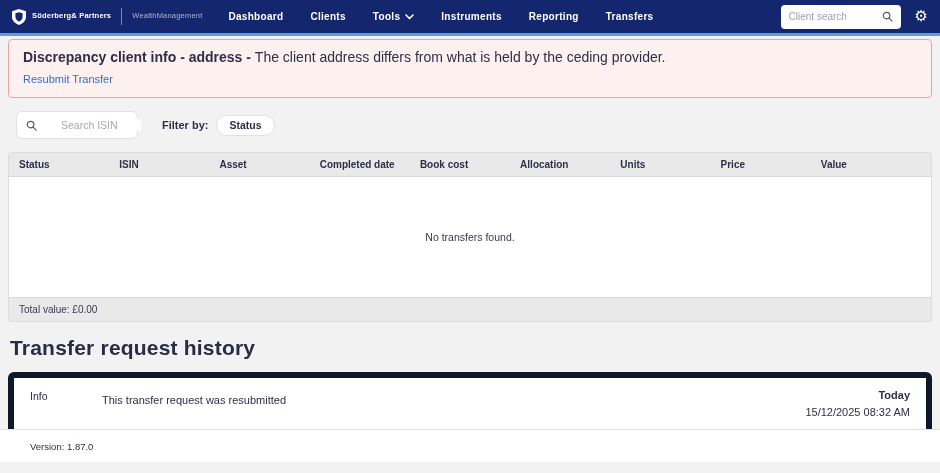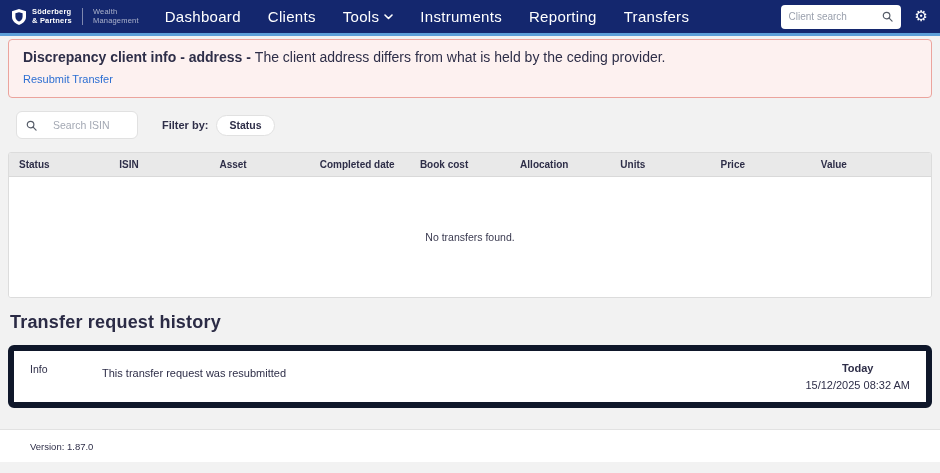--- a/index.html
+++ b/index.html
@@ -15,28 +15,28 @@
   
   .nav {
     height: 36px;
     background: #14276e;
     border-bottom: 3px solid #5c9fd8;
     display: flex;
     align-items: center;
     padding: 0 12px;
   }
   .logo { display: flex; align-items: center; gap: 6px; }
-  .logo-stack { display: flex; flex-direction: column; line-height: 1.15; }
+  .logo-stack { display: flex; flex-direction: row; line-height: 1.15; }
   .logo-stack .l { font-size: 7.5px; font-weight: 700; color: #ffffff; letter-spacing: .2px; }
   .logo-divider { width: 1px; height: 17px; background: rgba(255,255,255,.45); margin: 0 4px; }
   .logo-stack.sub .l { font-weight: 400; color: rgba(255,255,255,.62); }
 
   .menu { display: flex; align-items: center; gap: 27px; margin-left: 26px; }
   .menu-item {
-    color: #ffffff; font-size: 15px; font-weight: 400; letter-spacing: .3px;
+    color: #ffffff; font-size: 10px; font-weight: 700; letter-spacing: .3px;
     display: flex; align-items: center; gap: 5px; cursor: pointer; white-space: nowrap;
   }
 
   .nav-spacer { flex: 1; }
   .client-search {
     width: 120px; height: 24px; background: #ffffff; border-radius: 4px;
     display: flex; align-items: center; padding: 0 8px; gap: 4px;
   }
   .client-search input {
     border: none; outline: none; flex: 1; width: 70px;
@@ -60,21 +60,21 @@
   .alert-line b { font-weight: 700; }
   .alert-link {
     display: inline-block; margin-top: 8px; font-size: 11px;
     color: #2d6fd2; font-weight: 500; text-decoration: none; cursor: pointer;
   }
 
   
   .filter-row { display: flex; align-items: center; margin: 13px 8px 13px 8px; }
   .isin-search {
     width: 122px; height: 28px; background: #ffffff; border: 1px solid #e1e1e1;
-    border-radius: 6px; display: flex; align-items: center; padding: 6px 9px; gap: 16px;
+    border-radius: 6px; display: flex; align-items: center; padding: 6px 9px; gap: 24px;
     margin-left: 8px;
   }
   .isin-search input {
     border: none; outline: none; width: 80px;
     font-size: 10.5px; font-family: "Liberation Sans", sans-serif; color: #333;
   }
   .isin-search input::placeholder { color: #a3a8b3; }
   .filter-by { margin-left: 24px; font-size: 11px; font-weight: 700; color: #2e2e48; }
   .status-pill {
     margin-left: 8px; background: #ffffff; border: 1px solid #e1e1e1; border-radius: 12px;
@@ -93,31 +93,31 @@
     height: 120px; background: #ffffff;
     display: flex; align-items: center; justify-content: center;
   }
   .empty-msg { font-size: 10.5px; color: #3a3a50; }
   .t-foot {
     background: #e9e9e9; border-top: 1px solid #d9d9d9;
     padding: 6px 10px; font-size: 10px; color: #3a3a50;
   }
 
   
-  .history-title { margin: 14px 0 10px 10px; font-size: 18px; font-weight: 600; color: #2b2b45; letter-spacing: .2px; }
+  .history-title { margin: 14px 0 10px 10px; font-size: 21px; font-weight: 600; color: #2b2b45; letter-spacing: .2px; }
   .history-card {
     margin: 12px 8px; background: #ffffff; border: 6px solid #0f172a; border-radius: 6px;
     padding: 11px 16px; display: flex; align-items: flex-start;
   }
   .h-type { width: 72px; font-size: 10.5px; color: #2e2e48; padding-top: 1px; }
   .h-main { flex: 1; }
   .h-title { font-size: 11px; font-weight: 700; color: #2e2e48; }
   .h-desc { font-size: 11px; color: #2e2e48; margin-top: 5px; }
   .h-right { text-align: right; }
-  .h-date { font-size: 11px; font-weight: 700; color: #2e2e48; text-align: center; }
+  .h-date { font-size: 11px; font-weight: 700; color: #2e2e48; }
   .h-time { font-size: 11px; color: #2e2e48; margin-top: 5px; }
 
   
   .page-footer {
     position: absolute; left: 0; right: 0; top: 429px; height: 33px;
     background: #ffffff; border-top: 1px solid #e2e2e2;
     display: flex; align-items: center; justify-content: space-between;
     padding: 0 32px 0 30px; font-size: 9.5px; color: #2e2e48;
   }
   .page-footer a { color: #41a3e0; text-decoration: none; cursor: pointer; }
@@ -216,20 +216,23 @@
     <span>Completed date</span>
     <span>Book cost</span>
     <span>Allocation</span>
     <span>Units</span>
     <span>Price</span>
     <span>Value</span>
   </div>
   <div class="t-body">
     <span class="empty-msg">No transfers found.</span>
   </div>
+  <div class="t-foot">
+    <span>Total value: £0.00</span>
+  </div>
 </div>
 
 <div class="history-title">Transfer request history</div>
 
 <div class="history-card">
   <span class="h-type">Info</span>
   <div class="h-main">
     <div class="h-desc">This transfer request was resubmitted</div>
   </div>
   <div class="h-right">

